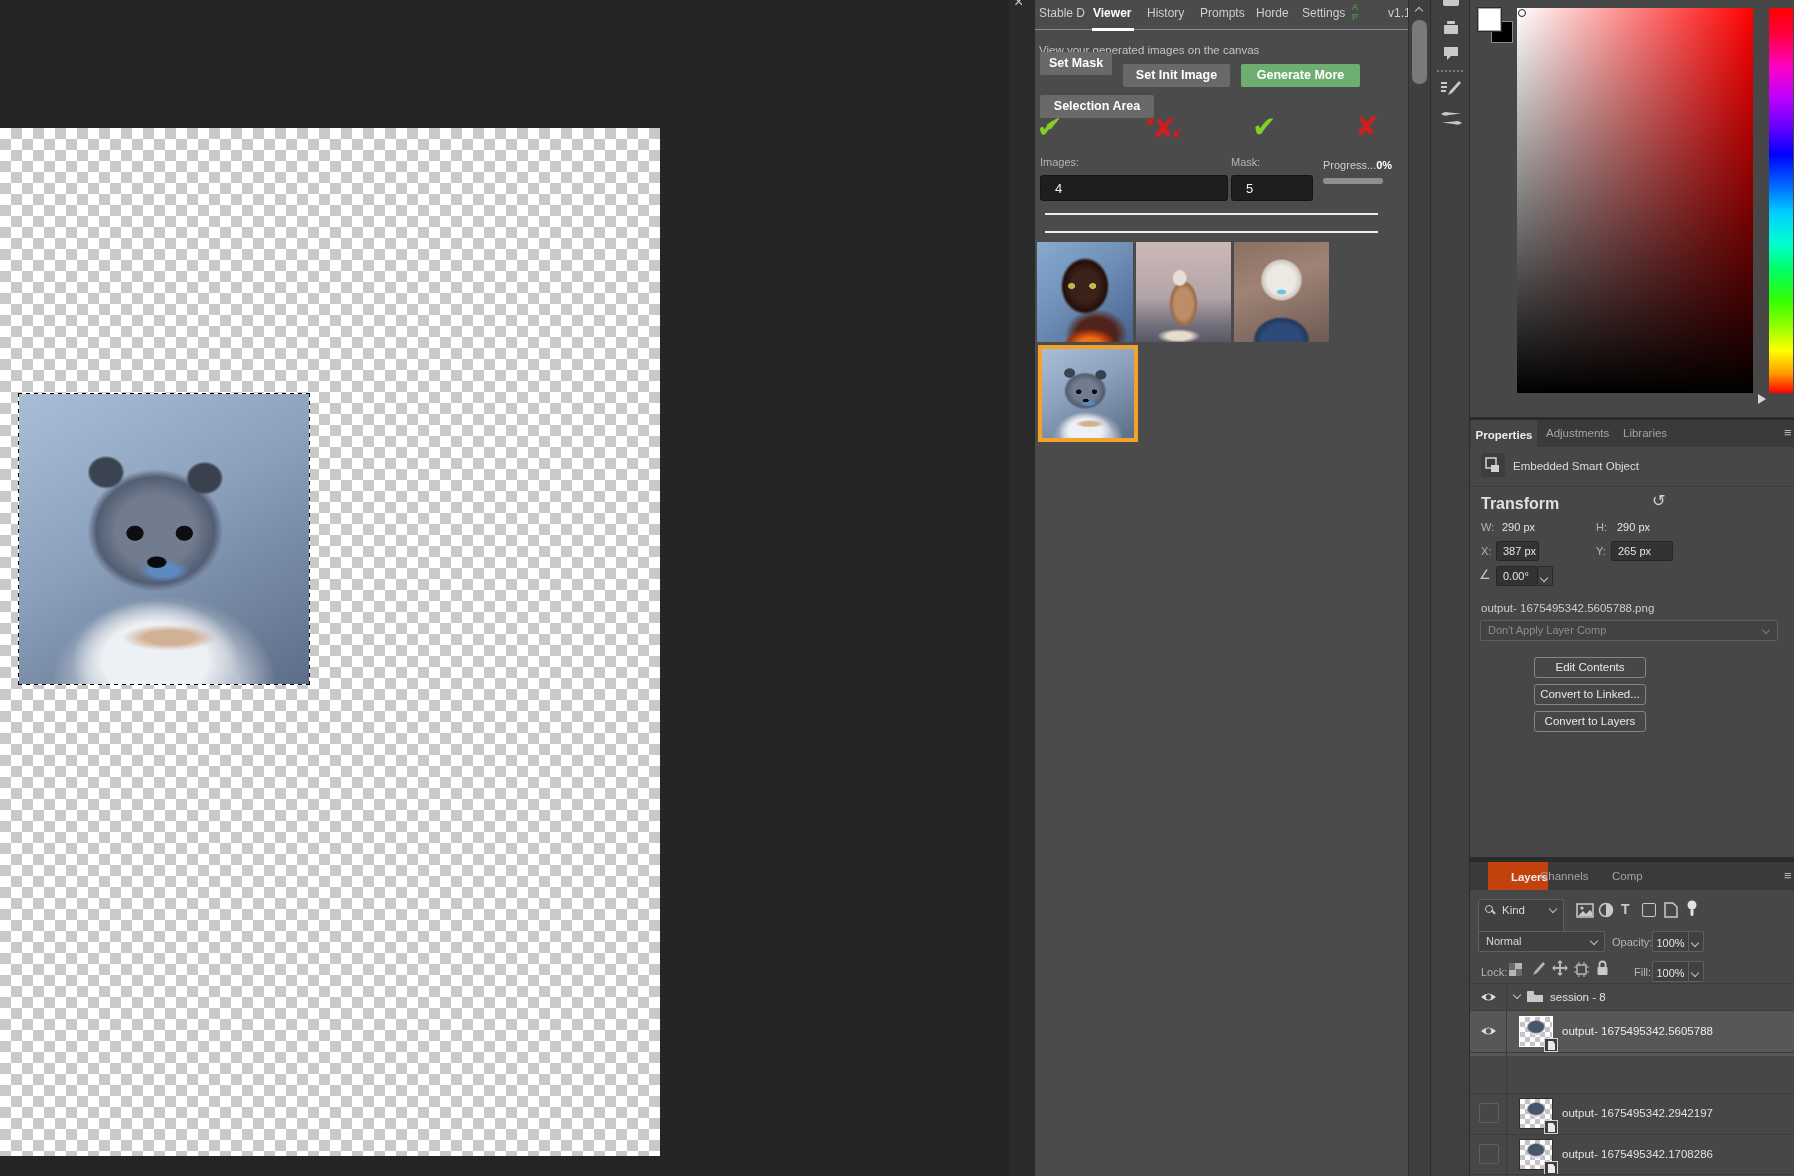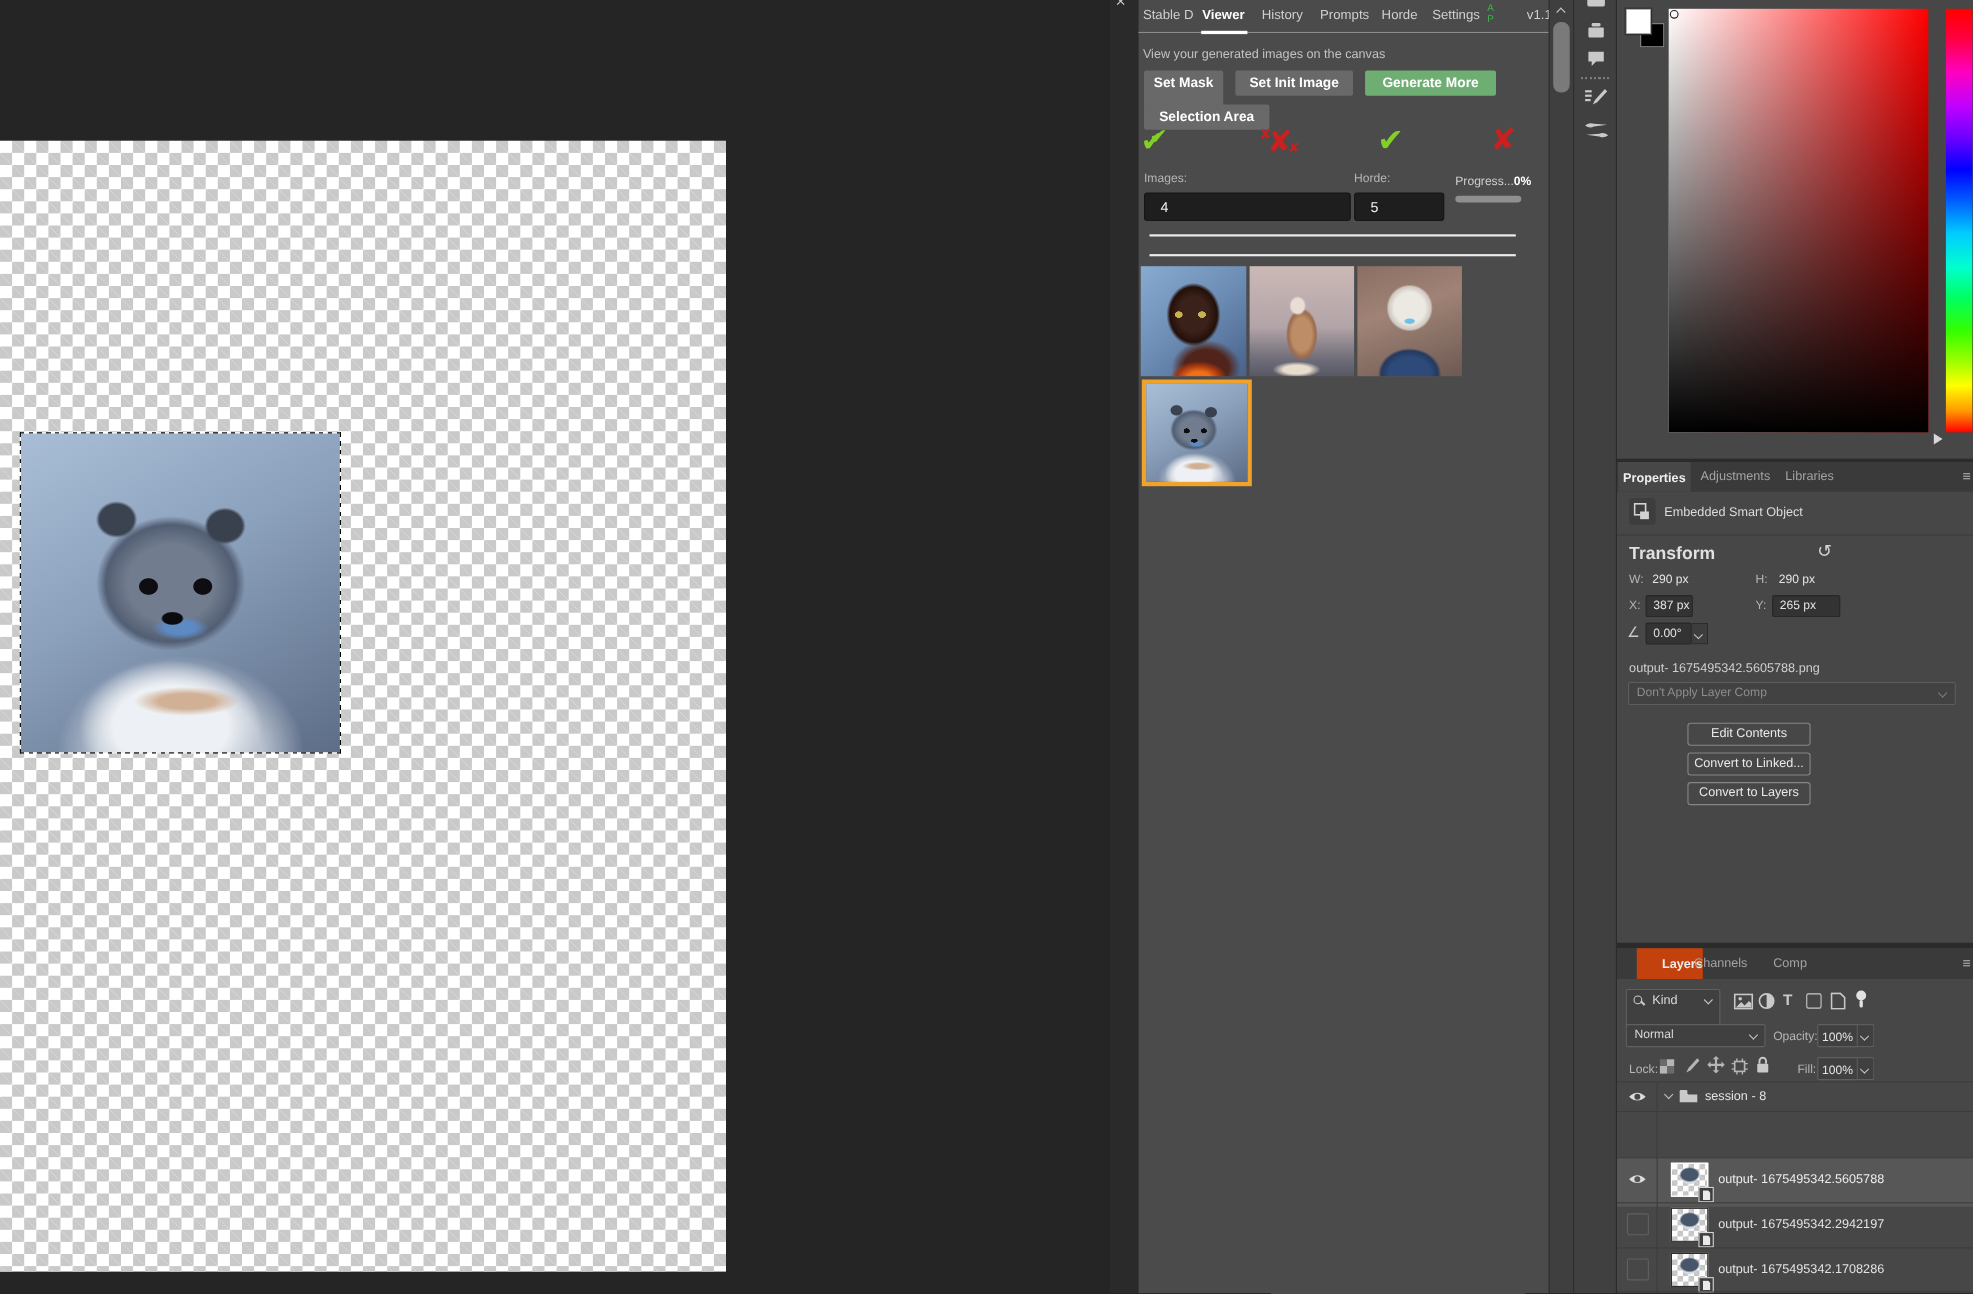--- a/index.html
+++ b/index.html
@@ -108,36 +108,36 @@
     <span class="abs tabtxt" style="left:221px;top:6px;">Horde</span>
     <span class="abs tabtxt" style="left:267px;top:6px;">Settings</span>
     <span class="abs" style="left:317px;top:2px;color:#3cb54a;font-size:9px;">A</span>
     <span class="abs" style="left:317px;top:12px;color:#3cb54a;font-size:9px;">P</span>
     <span class="abs tabtxt" style="left:309px;top:6px;margin-left:44px;">v1.1.0</span>
     <div class="abs" style="left:0;top:29px;width:373px;height:1px;background:#8c8c8c;"></div>
     <div class="abs" style="left:57px;top:28px;width:42px;height:3px;background:#fff;"></div>
 
     <span class="abs" style="left:4px;top:44px;color:#c2c2c2;font-size:11.5px;">View your generated images on the canvas</span>
 
-    <div class="abs gbtn" style="left:5px;top:64px;width:72px;height:33px;">Set Mask</div>
+    <div class="abs gbtn" style="left:5px;top:52px;width:72px;height:23px;">Set Mask</div>
     <div class="abs gbtn" style="left:88px;top:64px;width:107px;height:23px;">Set Init Image</div>
     <div class="abs gbtn" style="left:206px;top:64px;width:119px;height:23px;background:#6fae73;">Generate More</div>
     <div class="abs gbtn" style="left:5px;top:95px;width:114px;height:23px;">Selection Area</div>
 
     <div class="abs" style="left:2px;top:112px;color:#82cf25;font-size:26px;">
       <span>✔</span><span style="margin-left:-14px;font-size:20px;vertical-align:6px;">✔</span>
     </div>
     <div class="abs" style="left:110px;top:112px;color:#cc1f1f;font-size:28px;">
       <span style="font-size:13px;vertical-align:12px;">✘</span><span style="margin-left:-4px;">✘</span><span style="font-size:12px;margin-left:-4px;">✘</span>
     </div>
     <span class="abs" style="left:217px;top:110px;color:#82cf25;font-size:29px;">✔</span>
     <span class="abs" style="left:320px;top:110px;color:#cc1f1f;font-size:28px;">✘</span>
 
     <span class="abs lbl" style="left:5px;top:156px;">Images:</span>
-    <span class="abs lbl" style="left:196px;top:156px;">Horde:</span>
+    <span class="abs lbl" style="left:196px;top:156px;">Mask:</span>
     <span class="abs" style="left:288px;top:159px;font-size:11px;color:#cfcfcf;">
       <span>Progress...</span><span style="color:#fff;font-weight:700;">0%</span>
     </span>
     <input class="abs din" readonly="" style="left: 5px; top: 175px; width: 188px; height: 26px;" value="4">
     <input class="abs din" readonly="" style="left: 196px; top: 175px; width: 82px; height: 26px;" value="5">
     <div class="abs" style="left:288px;top:178px;width:60px;height:6px;background:#8f8f8f;border-radius:3px;"></div>
 
     <div class="abs" style="left:10px;top:213px;width:333px;height:2px;background:#ececec;"></div>
     <div class="abs" style="left:10px;top:231px;width:333px;height:2px;background:#ececec;"></div>
 
@@ -340,21 +340,21 @@
       <div class="abs" style="left:56px;top:6px;">
         <svg width="18" height="13">
             <path d="M1 3 h6 l2 2 h8 v7 h-16 z" fill="#c9c9c9"></path>
             <rect x="1" y="1" width="7" height="3" rx="1" fill="#c9c9c9"></rect>
           </svg>
       </div>
       <span class="abs" style="left:80px;top:7px;color:#e2e2e2;font-size:11.5px;">session - 8</span>
     </div>
     <div class="abs rowline" style="left:0;top:1010px;width:324px;"></div>
 
-    <div class="abs" style="left:0;top:1011px;width:324px;height:45px;background:#575757;margin-top:41px;">
+    <div class="abs" style="left:0;top:1011px;width:324px;height:45px;background:#575757;">
       <div class="abs" style="left:10px;top:14px;">
         <svg width="17" height="12">
             <path d="M1 6 Q8.5 -1 16 6 Q8.5 13 1 6 Z" fill="#dcdcdc"></path>
             <circle cx="8.5" cy="6" r="2.7" fill="#575757"></circle>
           </svg>
       </div>
       <div class="lthumb abs checker-sm" style="left:49px;top:5px;border:1px solid #fff;">
         <div class="minicat" style="width:100%;height:100%;"></div>
         <div class="sobadge"></div>
       </div>

